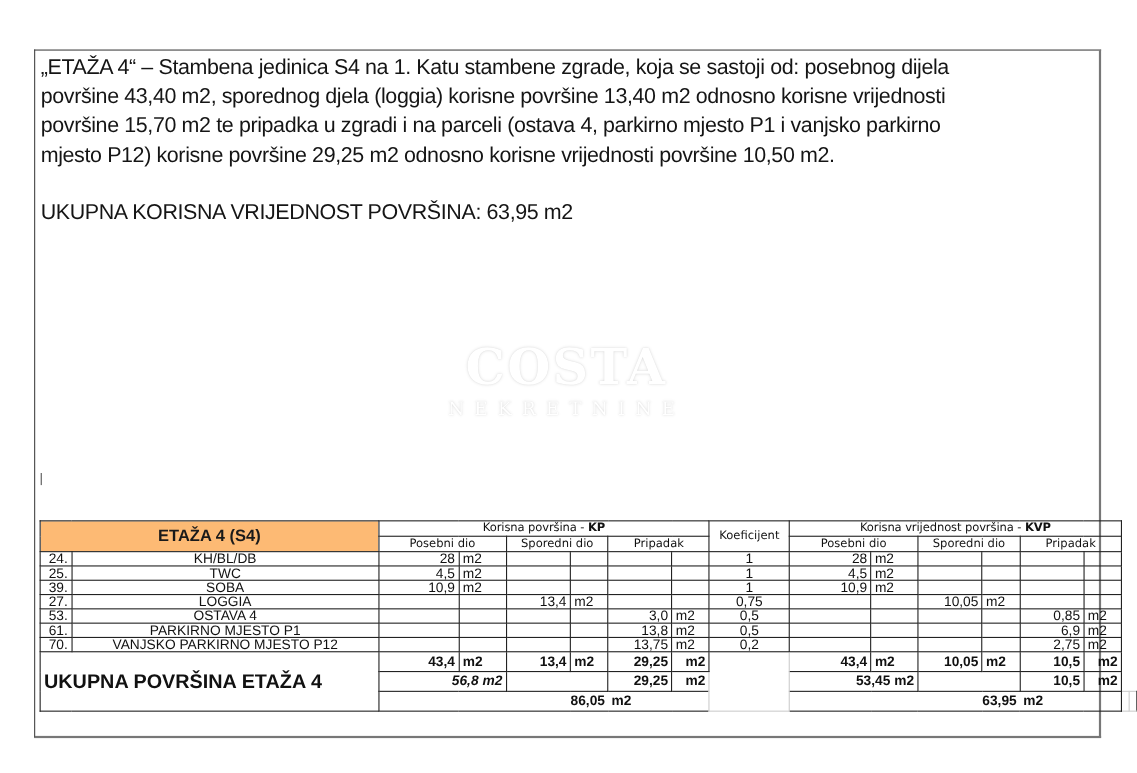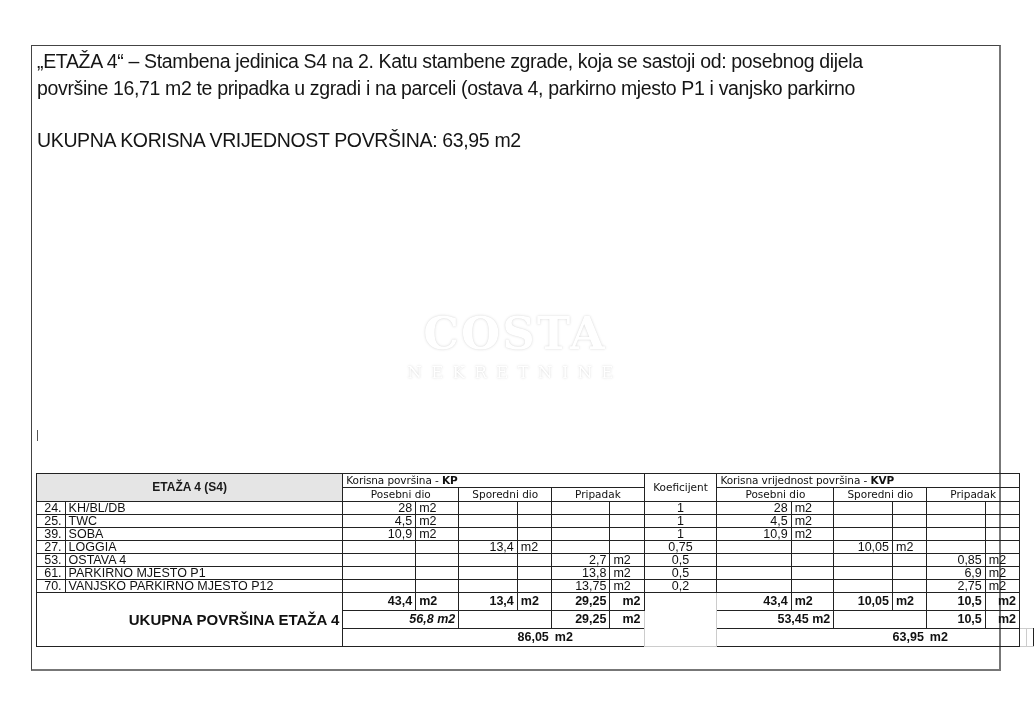--- a/index.html
+++ b/index.html
@@ -8,41 +8,43 @@
   .desc { position: absolute; left: 37px; top: 48px; width: 960px; font-size: 19.5px; line-height: 26.5px; letter-spacing: -0.35px; color: #151515; }
   .desc p { margin: 0; }
   .gap { height: 26px; }
   .watermark { position: absolute; left: 384px; top: 304px; width: 262px; text-align: center; color: #ffffff; text-shadow: 0 0 3px rgba(0,0,0,0.13), 0 0 1px rgba(0,0,0,0.10); font-family: "DejaVu Serif", serif; pointer-events: none; }
   .wm-main { font-size: 45px; line-height: 60px; letter-spacing: 2px; font-weight: bold; }
   .wm-sub { font-size: 17px; letter-spacing: 9px; line-height: 20px; margin-top: -2px; }
   .cursor-mark { position: absolute; left: 37px; top: 430px; width: 1px; height: 11px; background: #555; }
 
   table.calc { position: absolute; left: 36px; top: 473px; border-collapse: collapse; table-layout: fixed; font-size: 12.5px; }
   table.calc td { border: 1px solid #222; padding: 0 3px; height: 12px; line-height: 12px; white-space: nowrap; overflow: hidden; box-sizing: border-box; }
-  .hdr-title { background: #e5e5e5; font-weight: bold; font-size: 12px; text-align: center; color: #1a1a1a; }
-  .hdr-group { font-family: "DejaVu Sans", sans-serif; font-size: 10.5px; text-align: left; letter-spacing: -0.1px; margin-left: 24px; }
+  .hdr-title { background: #fdba74; font-weight: bold; font-size: 15px; text-align: center; color: #1a1a1a; }
+  .hdr-group { font-family: "DejaVu Sans", sans-serif; font-size: 10.5px; text-align: center; letter-spacing: -0.1px; margin-left: 24px; }
   .hdr-sub { font-family: "DejaVu Sans", sans-serif; font-size: 10.5px; text-align: center; }
   .num { text-align: right; }
   .unit { text-align: left; }
   .ctr { text-align: center; }
-  .lft { text-align: left; margin-top: 19px; }
+  .lft { text-align: center; margin-top: 19px; }
   .b { font-weight: bold; }
-  .sum-title { font-weight: bold; font-size: 15px; text-align: right; }
+  .sum-title { font-weight: bold; font-size: 18px; text-align: left; }
   td.light { border-color: #ccc !important; }
   tr.r13 td { height: 13px; line-height: 13px; }
   tr.sumrow td { height: 17px; line-height: 17px; }
 </style>
 </head>
 <body>
 
 <div class="frame"></div>
 
 <div class="desc">
-  <p>„ETAŽA 4“ – Stambena jedinica S4 na 2. Katu stambene zgrade, koja se sastoji od: posebnog dijela</p>
-  <p>površine 16,71 m2 te pripadka u zgradi i na parceli (ostava 4, parkirno mjesto P1 i vanjsko parkirno</p>
+  <p>„ETAŽA 4“ – Stambena jedinica S4 na 1. Katu stambene zgrade, koja se sastoji od: posebnog dijela</p>
+  <p>površine 43,40 m2, sporednog djela (loggia) korisne površine 13,40 m2 odnosno korisne vrijednosti</p>
+  <p>površine 15,70 m2 te pripadka u zgradi i na parceli (ostava 4, parkirno mjesto P1 i vanjsko parkirno</p>
+  <p>mjesto P12) korisne površine 29,25 m2 odnosno korisne vrijednosti površine 10,50 m2.</p>
   <div class="gap"></div>
   <p>UKUPNA KORISNA VRIJEDNOST POVRŠINA: 63,95 m2</p>
   <div class="gap"></div>
 </div>
 
 <div class="watermark">
   <div class="wm-main">COSTA</div>
   <div class="wm-sub">NEKRETNINE</div>
 </div>
 
@@ -150,21 +152,21 @@
     <td class="num"></td>
     <td class="unit num"></td>
   </tr>
   <tr>
     <td class="num">53.</td>
     <td class="lft">OSTAVA 4</td>
     <td class="num"></td>
     <td class="unit"></td>
     <td class="num"></td>
     <td class="unit"></td>
-    <td class="num">2,7</td>
+    <td class="num">3,0</td>
     <td class="unit num">m2</td>
     <td class="ctr">0,5</td>
     <td class="num"></td>
     <td class="unit"></td>
     <td class="num"></td>
     <td class="unit"></td>
     <td class="num">0,85</td>
     <td class="unit num">m2</td>
   </tr>
   <tr>

